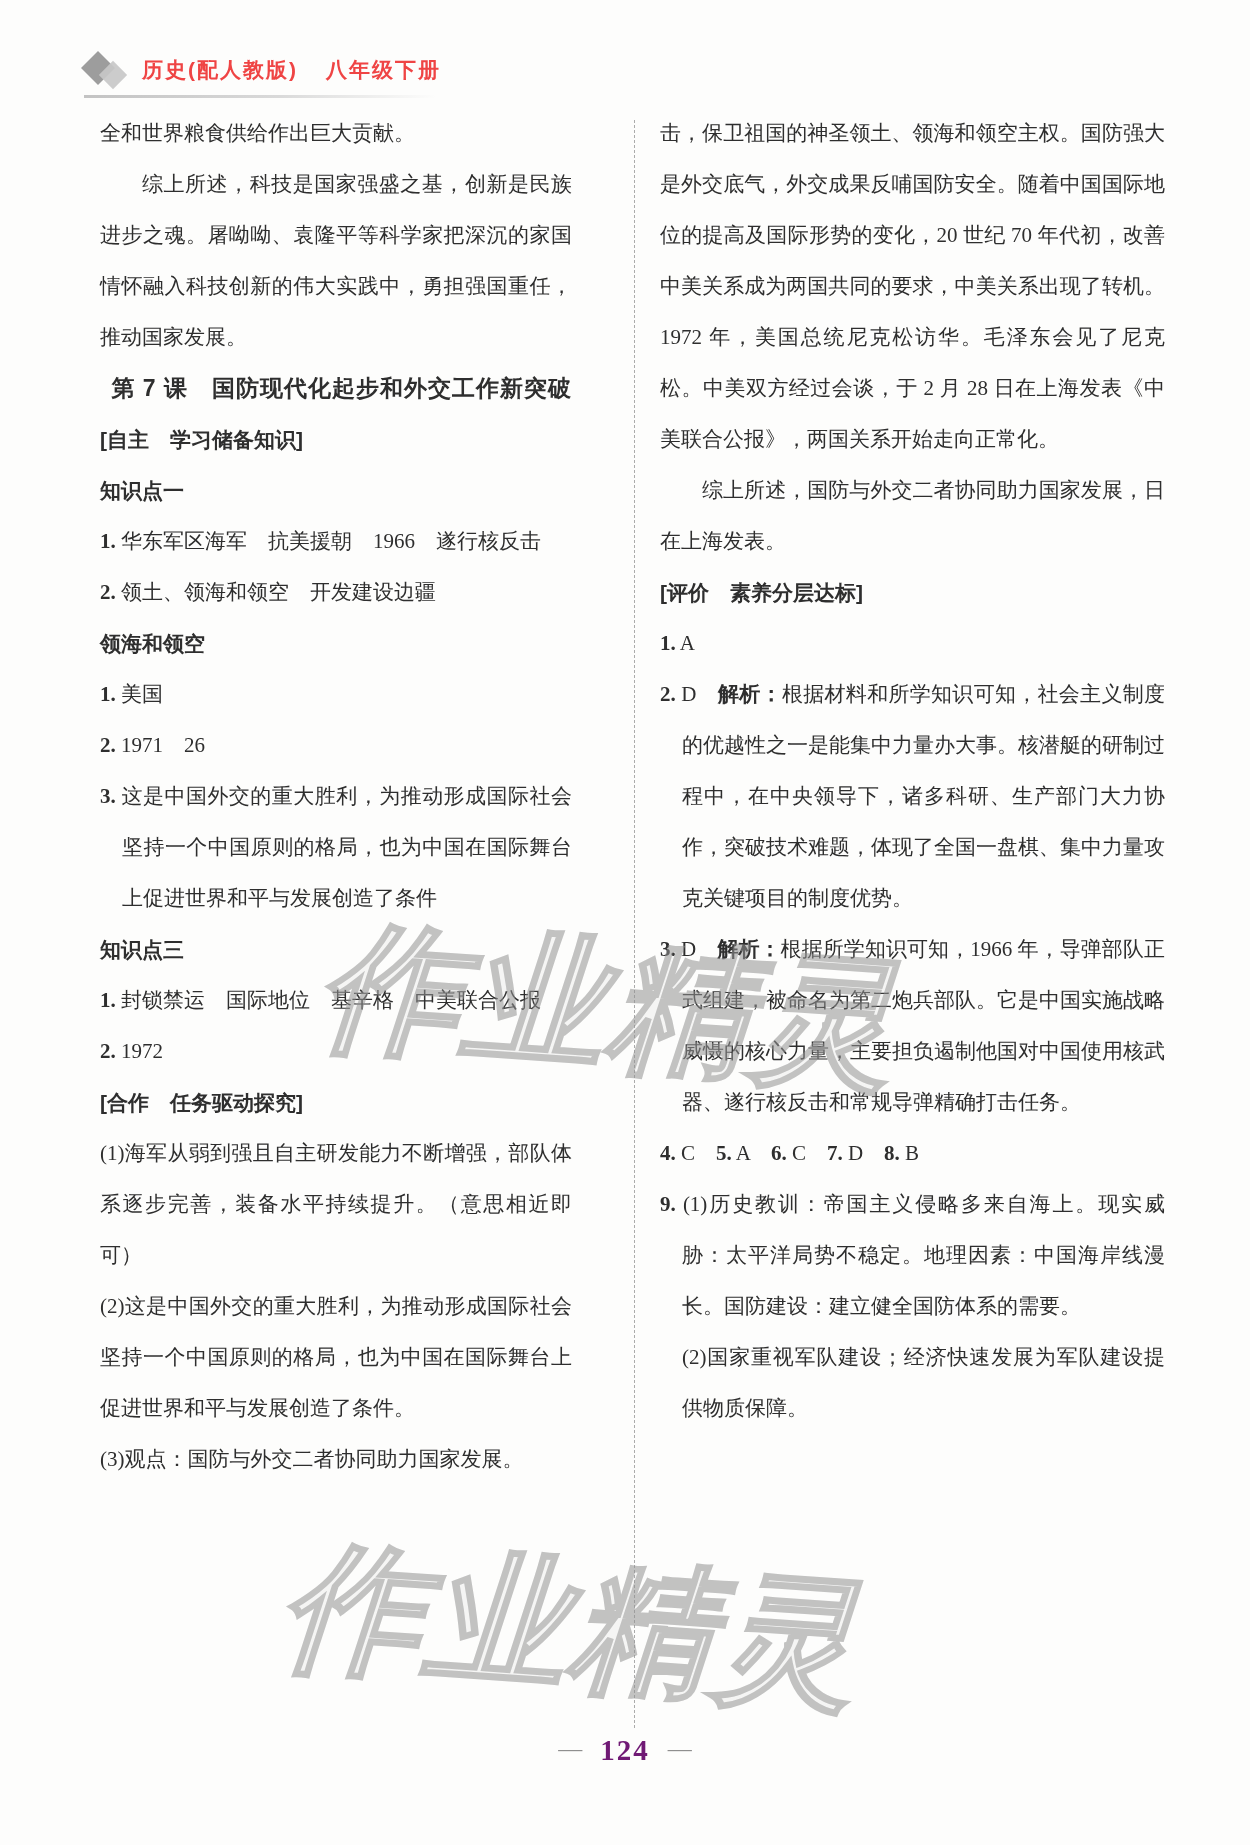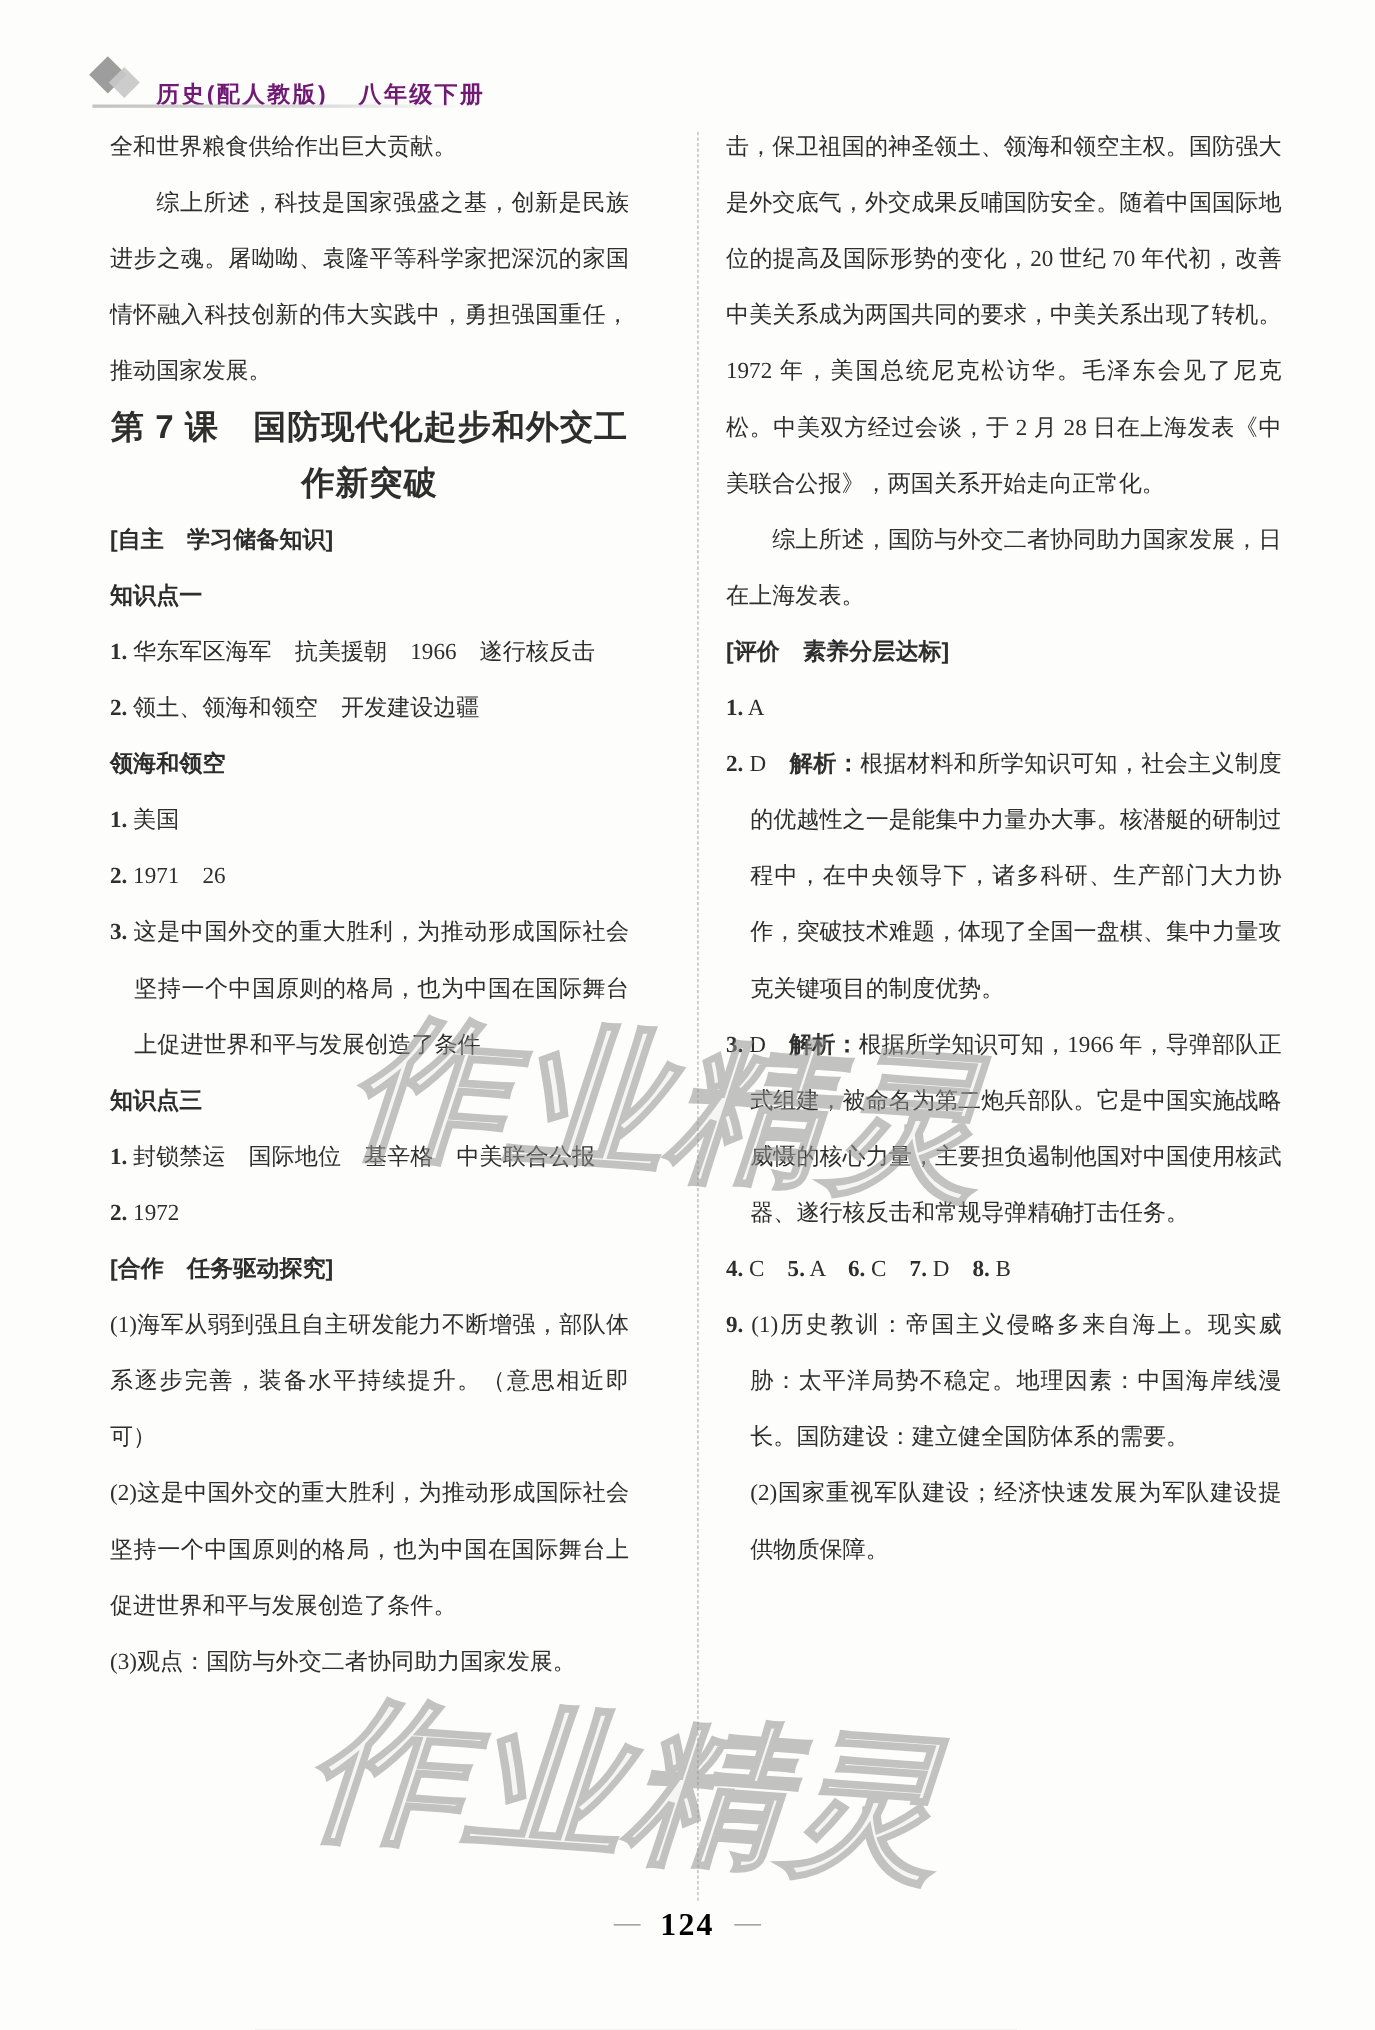--- a/index.html
+++ b/index.html
@@ -6,60 +6,60 @@
   .page{
     position:relative;width:1250px;height:1845px;background:#fdfdfc;
     font-family:"Liberation Serif","DejaVu Serif",serif;color:#2e2e2e;overflow:hidden;
   }
   
   .header{position:absolute;left:84px;top:48px;height:56px;width:600px;}
   .logo{position:absolute;left:0;top:4px;width:48px;height:42px;}
   .d1{position:absolute;left:2px;top:4px;width:24px;height:24px;background:#9d9d9d;transform:rotate(45deg);}
   .d2{position:absolute;left:19px;top:13px;width:20px;height:20px;background:#c8c8c8;transform:rotate(45deg);opacity:.92;}
   .header-text{
-    position:absolute;left:58px;top:24px;white-space:nowrap;
+    position:absolute;left:58px;top:8px;white-space:nowrap;
     font-family:"Liberation Sans","DejaVu Sans",sans-serif;font-weight:700;
-    font-size:21px;letter-spacing:2px;color:#701a75;
+    font-size:21px;letter-spacing:2px;color:#ef4444;
   }
   .header-text .vol{margin-left:28px;}
   .header-rule{
     position:absolute;left:0;top:47px;width:352px;height:3px;
     background:linear-gradient(to right,#c3c3c3 0%,#d9d9d9 55%,rgba(233,233,233,0) 100%);
   }
   
   .columns{position:absolute;left:100px;top:108px;display:flex;}
   .col-left{width:472px;}
   .col-right{width:505px;}
   .divider{
     width:0;border-left:1px dashed #ababab;height:1608px;
     margin-left:62px;margin-right:25px;margin-top:12px;
   }
   .blk{margin:0;line-height:51px;font-size:21px;text-align:justify;}
-  .h1{font-family:"Liberation Sans","DejaVu Sans",sans-serif;font-weight:700;font-size:30px;text-align:center;letter-spacing:1px;}
+  .h1{font-family:"Liberation Sans","DejaVu Sans",sans-serif;font-weight:700;font-size:23px;text-align:right;letter-spacing:1px;}
   .hb,.h2{font-family:"Liberation Sans","DejaVu Sans",sans-serif;font-weight:700;}
   .pi{text-indent:2em;}
   .li{padding-left:22px;text-indent:-22px;}
   .sub{margin-left:22px;}
   .bold{font-weight:700;}
   
   .watermark{
     position:absolute;white-space:nowrap;pointer-events:none;z-index:5;
     font-family:"Liberation Sans","DejaVu Sans",sans-serif;font-weight:700;
     font-size:142px;letter-spacing:3px;
     color:rgba(150,150,150,0.14);
     -webkit-text-stroke:2.5px #929292;
     transform:rotate(4deg) skewX(-14deg);
     opacity:.55;
   }
   .wm-mid{left:330px;top:912px;}
   .wm-bot{left:292px;top:1532px;}
   
   .footer{position:absolute;left:0;top:1734px;width:100%;text-align:center;}
   .footer .dash{color:#8f8f8f;font-size:24px;margin:0 18px;position:relative;top:-4px;}
-  .footer .num{font-weight:700;font-size:29px;color:#000000;letter-spacing:2px;}
+  .footer .num{font-weight:700;font-size:29px;color:#701a75;letter-spacing:2px;}
 </style>
 </head>
 <body>
 
 <div class="page">
 
   <div class="header">
     <div class="logo">
       <div class="d1"></div>
       <div class="d2"></div>

